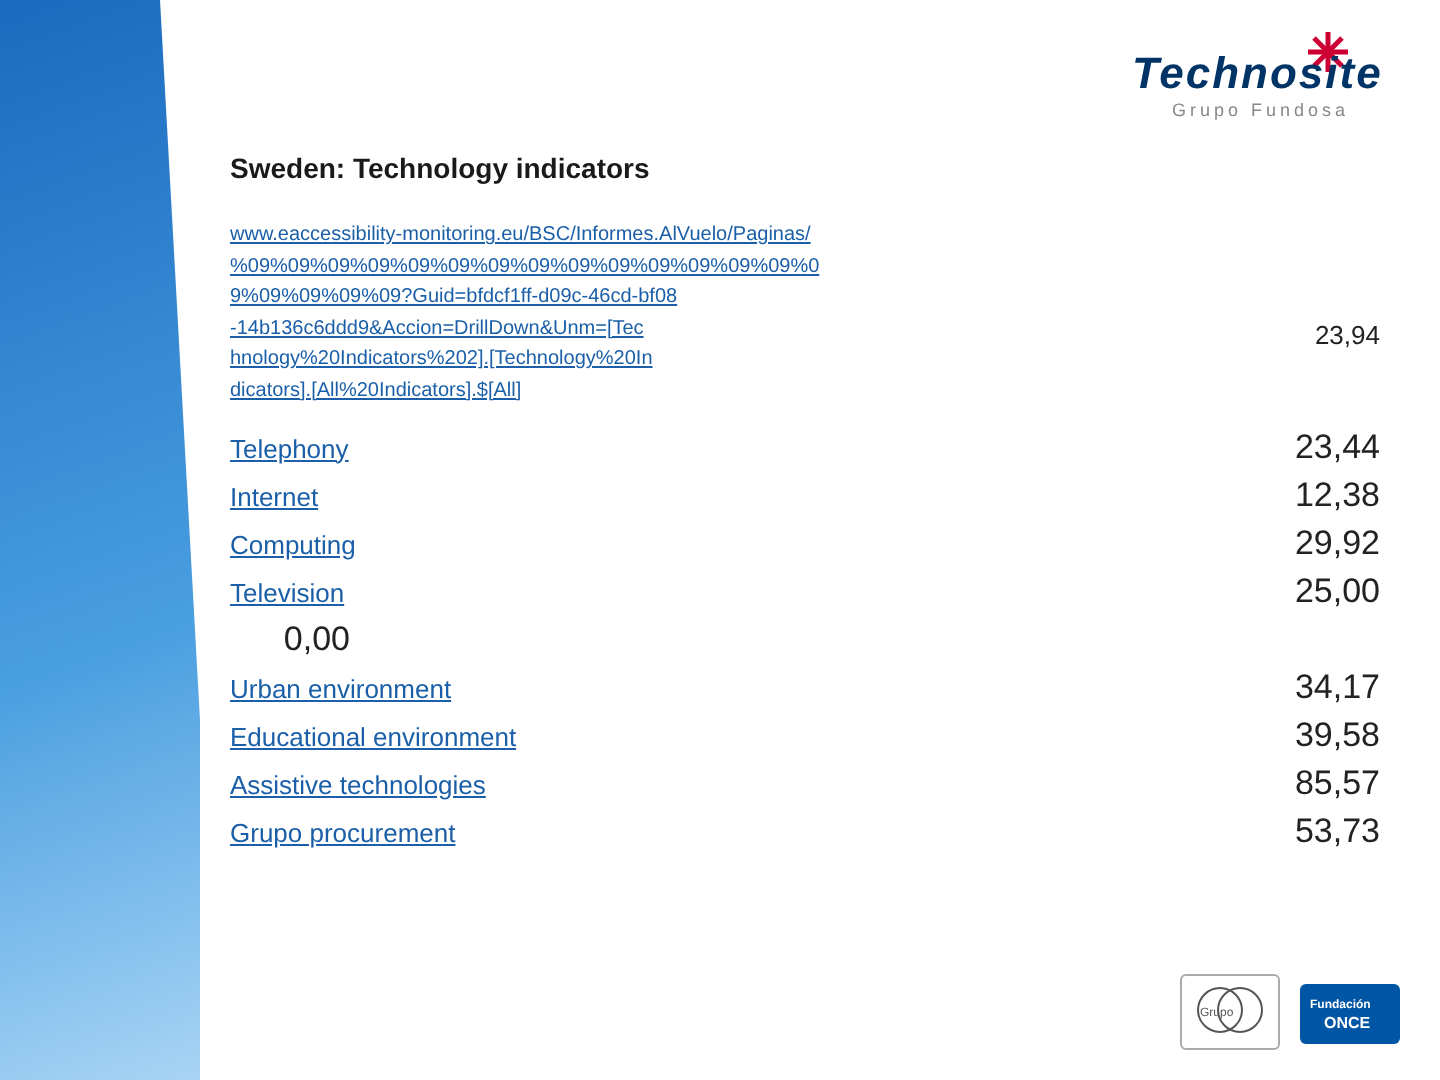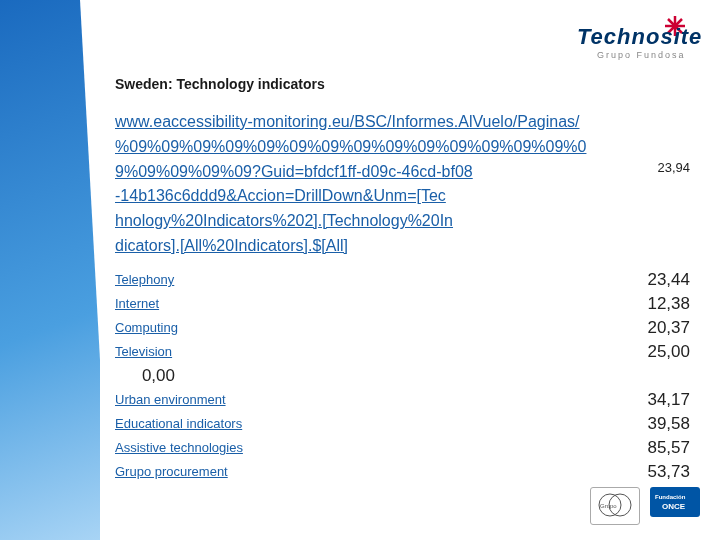--- a/index.html
+++ b/index.html
@@ -79,38 +79,38 @@
       font-size: 13px;
       color: #222;
     }
 
     
     .footer-logos {
       position: absolute;
       bottom: 15px;
       right: 20px;
       display: flex;
-      align-items: flex-start;
+      align-items: flex-end;
       gap: 10px;
     }
 
     .grupo-fundosa-logo {
       font-size: 9px;
       color: #555;
       text-align: center;
       border: 1px solid #aaa;
       padding: 3px 5px;
       border-radius: 3px;
     }
 
     
     .logo-svg-area {
       position: absolute;
       top: 8px;
-      right: 13px;
+      right: 24px;
       text-decoration: underline;
     }
   </style>
 </head>
 <body>
 
 <div class="blue-band"></div>
 
 <div class="logo-svg-area">
   <svg width="130" height="55" viewBox="0 0 130 55">
@@ -128,21 +128,21 @@
   </svg>
 </div>
 
 <div class="content">
   <div style="height: 68px;"></div>
 
   <h1 class="page-title">Sweden: Technology indicators</h1>
 
   <div style="display:flex; align-items: flex-start; justify-content: space-between; margin-bottom: 4px;">
     <div style="flex:1; max-width: 480px;">
-      <a class="link-text" href="#" style="font-size:16px; line-height:1.55;">
+      <a class="link-text" href="#" style="font-size:10px; line-height:1.55;">
         www.eaccessibility-monitoring.eu/BSC/Informes.AlVuelo/Paginas/<br>
         %09%09%09%09%09%09%09%09%09%09%09%09%09%09%0<br>
         9%09%09%09%09?Guid=bfdcf1ff-d09c-46cd-bf08<br>
         -14b136c6ddd9&amp;Accion=DrillDown&amp;Unm=[Tec<br>
         hnology%20Indicators%202].[Technology%20In<br>
         dicators].[All%20Indicators].$[All]
       </a>
     </div>
     <div style="min-width:60px; text-align:right; padding-top:50px;">
       <span class="main-value">23,94</span>
@@ -154,35 +154,35 @@
         <div class="data-row">
           <a class="row-label" href="#"> Telephony</a>
           <span class="row-value">23,44</span>
         </div>
         <div class="data-row">
           <a class="row-label" href="#"> Internet</a>
           <span class="row-value">12,38</span>
         </div>
         <div class="data-row">
           <a class="row-label" href="#"> Computing</a>
-          <span class="row-value">20,37</span>
+          <span class="row-value">29,92</span>
         </div>
         <div class="data-row">
           <a class="row-label" href="#"> Television</a>
           <span class="row-value">25,00</span>
         </div>
         <div class="data-row">
           <span class="row-value">0,00</span>
         </div>
         <div class="data-row">
           <a class="row-label" href="#"> Urban environment</a>
           <span class="row-value">34,17</span>
         </div>
         <div class="data-row">
-          <a class="row-label" href="#"> Educational indicators</a>
+          <a class="row-label" href="#"> Educational environment</a>
           <span class="row-value">39,58</span>
         </div>
         <div class="data-row">
           <a class="row-label" href="#"> Assistive technologies</a>
           <span class="row-value">85,57</span>
         </div>
         <div class="data-row">
           <a class="row-label" href="#"> Grupo procurement</a>
           <span class="row-value">53,73</span>
         </div>

